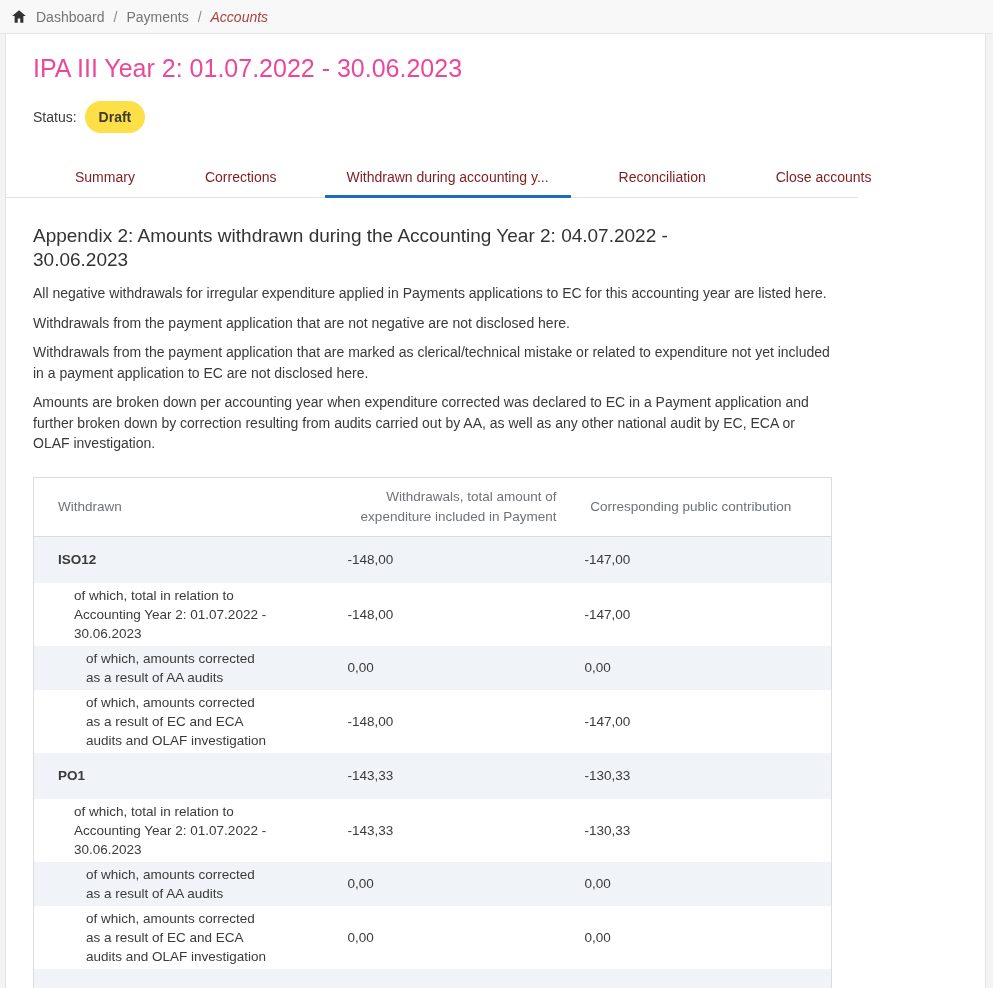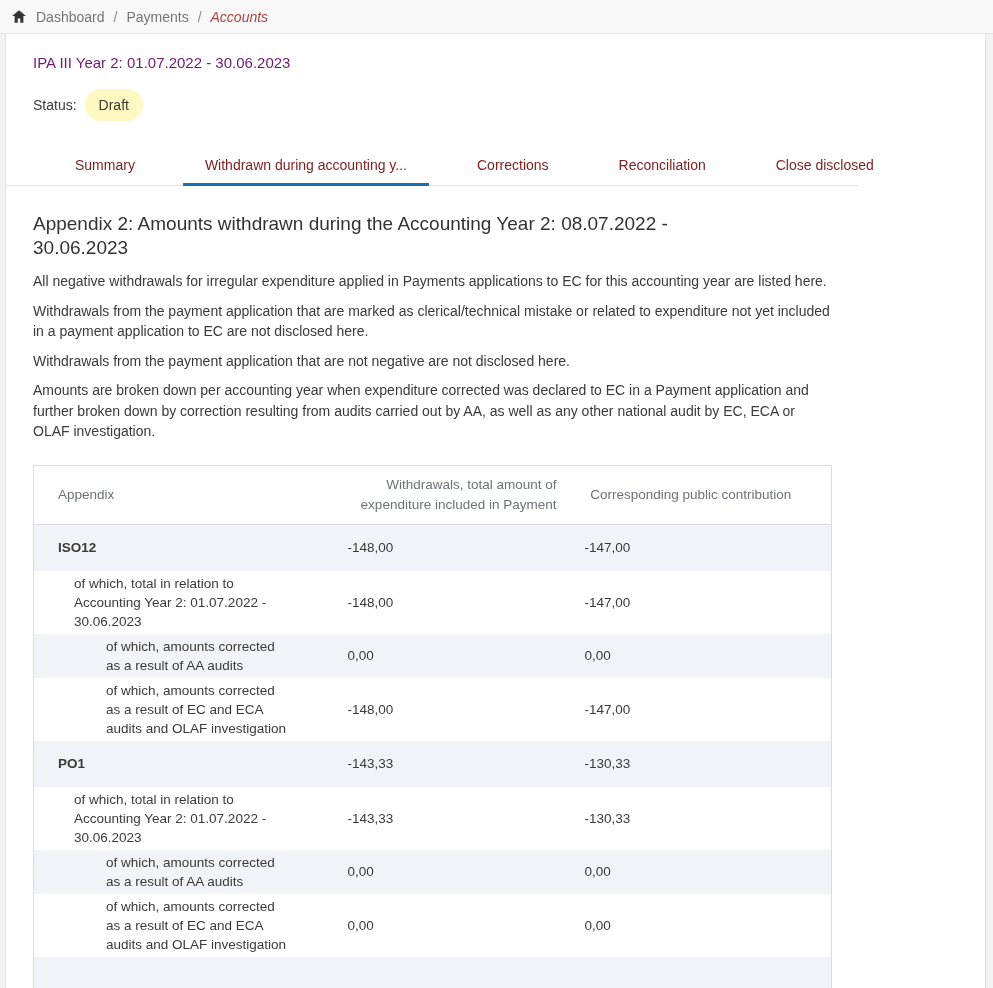--- a/index.html
+++ b/index.html
@@ -33,39 +33,40 @@
     height: 954px;
     background: #ffffff;
     border-left: 1px solid #e3e3e3;
     border-right: 1px solid #e3e3e3;
     overflow: hidden;
   }
   .content { width: 798px; margin-left: 27px; }
 
   .page-title {
     margin-top: 20px;
-    font-size: 15px;
+    font-size: 25px;
     font-weight: 400;
-    color: #701a75;
+    color: #ec4899;
   }
   .status-row {
     margin-top: 18px;
     display: flex;
     align-items: center;
     gap: 8px;
     font-size: 14px;
     color: #3a3a3a;
   }
   .status-badge {
-    background: #fef9c3;
+    background: #fde047;
     color: #3f3a31;
     border-radius: 17px;
     padding: 8px 14px;
     font-size: 14px;
     line-height: 16px;
+    font-weight: bold;
   }
 
   
   .tabs-wrap {
     margin: 24px -27px 0;
     padding: 0 47px;
     border-bottom: 1px solid #e3e3e3;
     display: flex;
     gap: 26px;
   }
@@ -124,21 +125,21 @@
   .appendix-table tbody tr:nth-child(odd) { background: #f0f4f8; }
   .appendix-table td {
     vertical-align: middle;
     line-height: 19px;
     padding: 3px 14px;
     color: #3a3a3a;
   }
   .appendix-table td.label { white-space: pre-line; }
   .appendix-table td.lv0 { font-weight: 700; padding-left: 24px; padding-top: 13px; padding-bottom: 13px; line-height: 20px; }
   .appendix-table td.lv1 { padding-left: 40px; }
-  .appendix-table td.lv2 { padding-left: 72px; }
+  .appendix-table td.lv2 { padding-left: 52px; }
   .appendix-table td.num { text-align: left; }
   .appendix-table td.num.n2 { padding-right: 8px; margin-top: 18px; }
 </style>
 </head>
 <body>
 
 <div class="topbar">
   <span class="home-ic">
     <svg width="16" height="15" viewBox="0 0 24 24" fill="#333333">
       <path d="M12 2 L23 11 H19 V22 H14 V15 H10 V22 H5 V11 H1 Z"></path>
@@ -157,46 +158,46 @@
   <div class="content">
     <h1 class="page-title">IPA III Year 2: 01.07.2022 - 30.06.2023</h1>
 
     <div class="status-row">
       <span>Status:</span>
       <span class="status-badge">Draft</span>
     </div>
 
     <div class="tabs-wrap">
         <div class="tab">Summary</div>
+        <div class="tab">Corrections</div>
         <div class="tab active">Withdrawn during accounting y...</div>
-        <div class="tab">Corrections</div>
         <div class="tab">Reconciliation</div>
-        <div class="tab">Close disclosed</div>
+        <div class="tab">Close accounts</div>
       </div>
 
-    <h2 class="appendix-heading">Appendix 2: Amounts withdrawn during the Accounting Year 2: 08.07.2022 -
+    <h2 class="appendix-heading">Appendix 2: Amounts withdrawn during the Accounting Year 2: 04.07.2022 -
 30.06.2023</h2>
 
     <div class="paras">
         <p class="para">All negative withdrawals for irregular expenditure applied in Payments applications to EC for this accounting year are listed here.</p>
+        <p class="para">Withdrawals from the payment application that are not negative are not disclosed here.</p>
         <p class="para">Withdrawals from the payment application that are marked as clerical/technical mistake or related to expenditure not yet included in a payment application to EC are not disclosed here.</p>
-        <p class="para">Withdrawals from the payment application that are not negative are not disclosed here.</p>
         <p class="para">Amounts are broken down per accounting year when expenditure corrected was declared to EC in a Payment application and further broken down by correction resulting from audits carried out by AA, as well as any other national audit by EC, ECA or OLAF investigation.</p>
       </div>
 
     <div class="tbl-wrap">
       <table class="appendix-table">
         <colgroup>
             <col class="c0">
             <col class="c1">
             <col class="c2">
           </colgroup>
         <thead>
           <tr>
-              <th class="h0">Appendix</th>
+              <th class="h0">Withdrawn</th>
               <th class="h1">Withdrawals, total amount of
 expenditure included in Payment</th>
               <th class="h2">Corresponding public contribution</th>
             </tr>
         </thead>
         <tbody>
             <tr>
               <td class="label lv0">ISO12</td>
               <td class="num n1">-148,00</td>
               <td class="num n2">-147,00</td>

